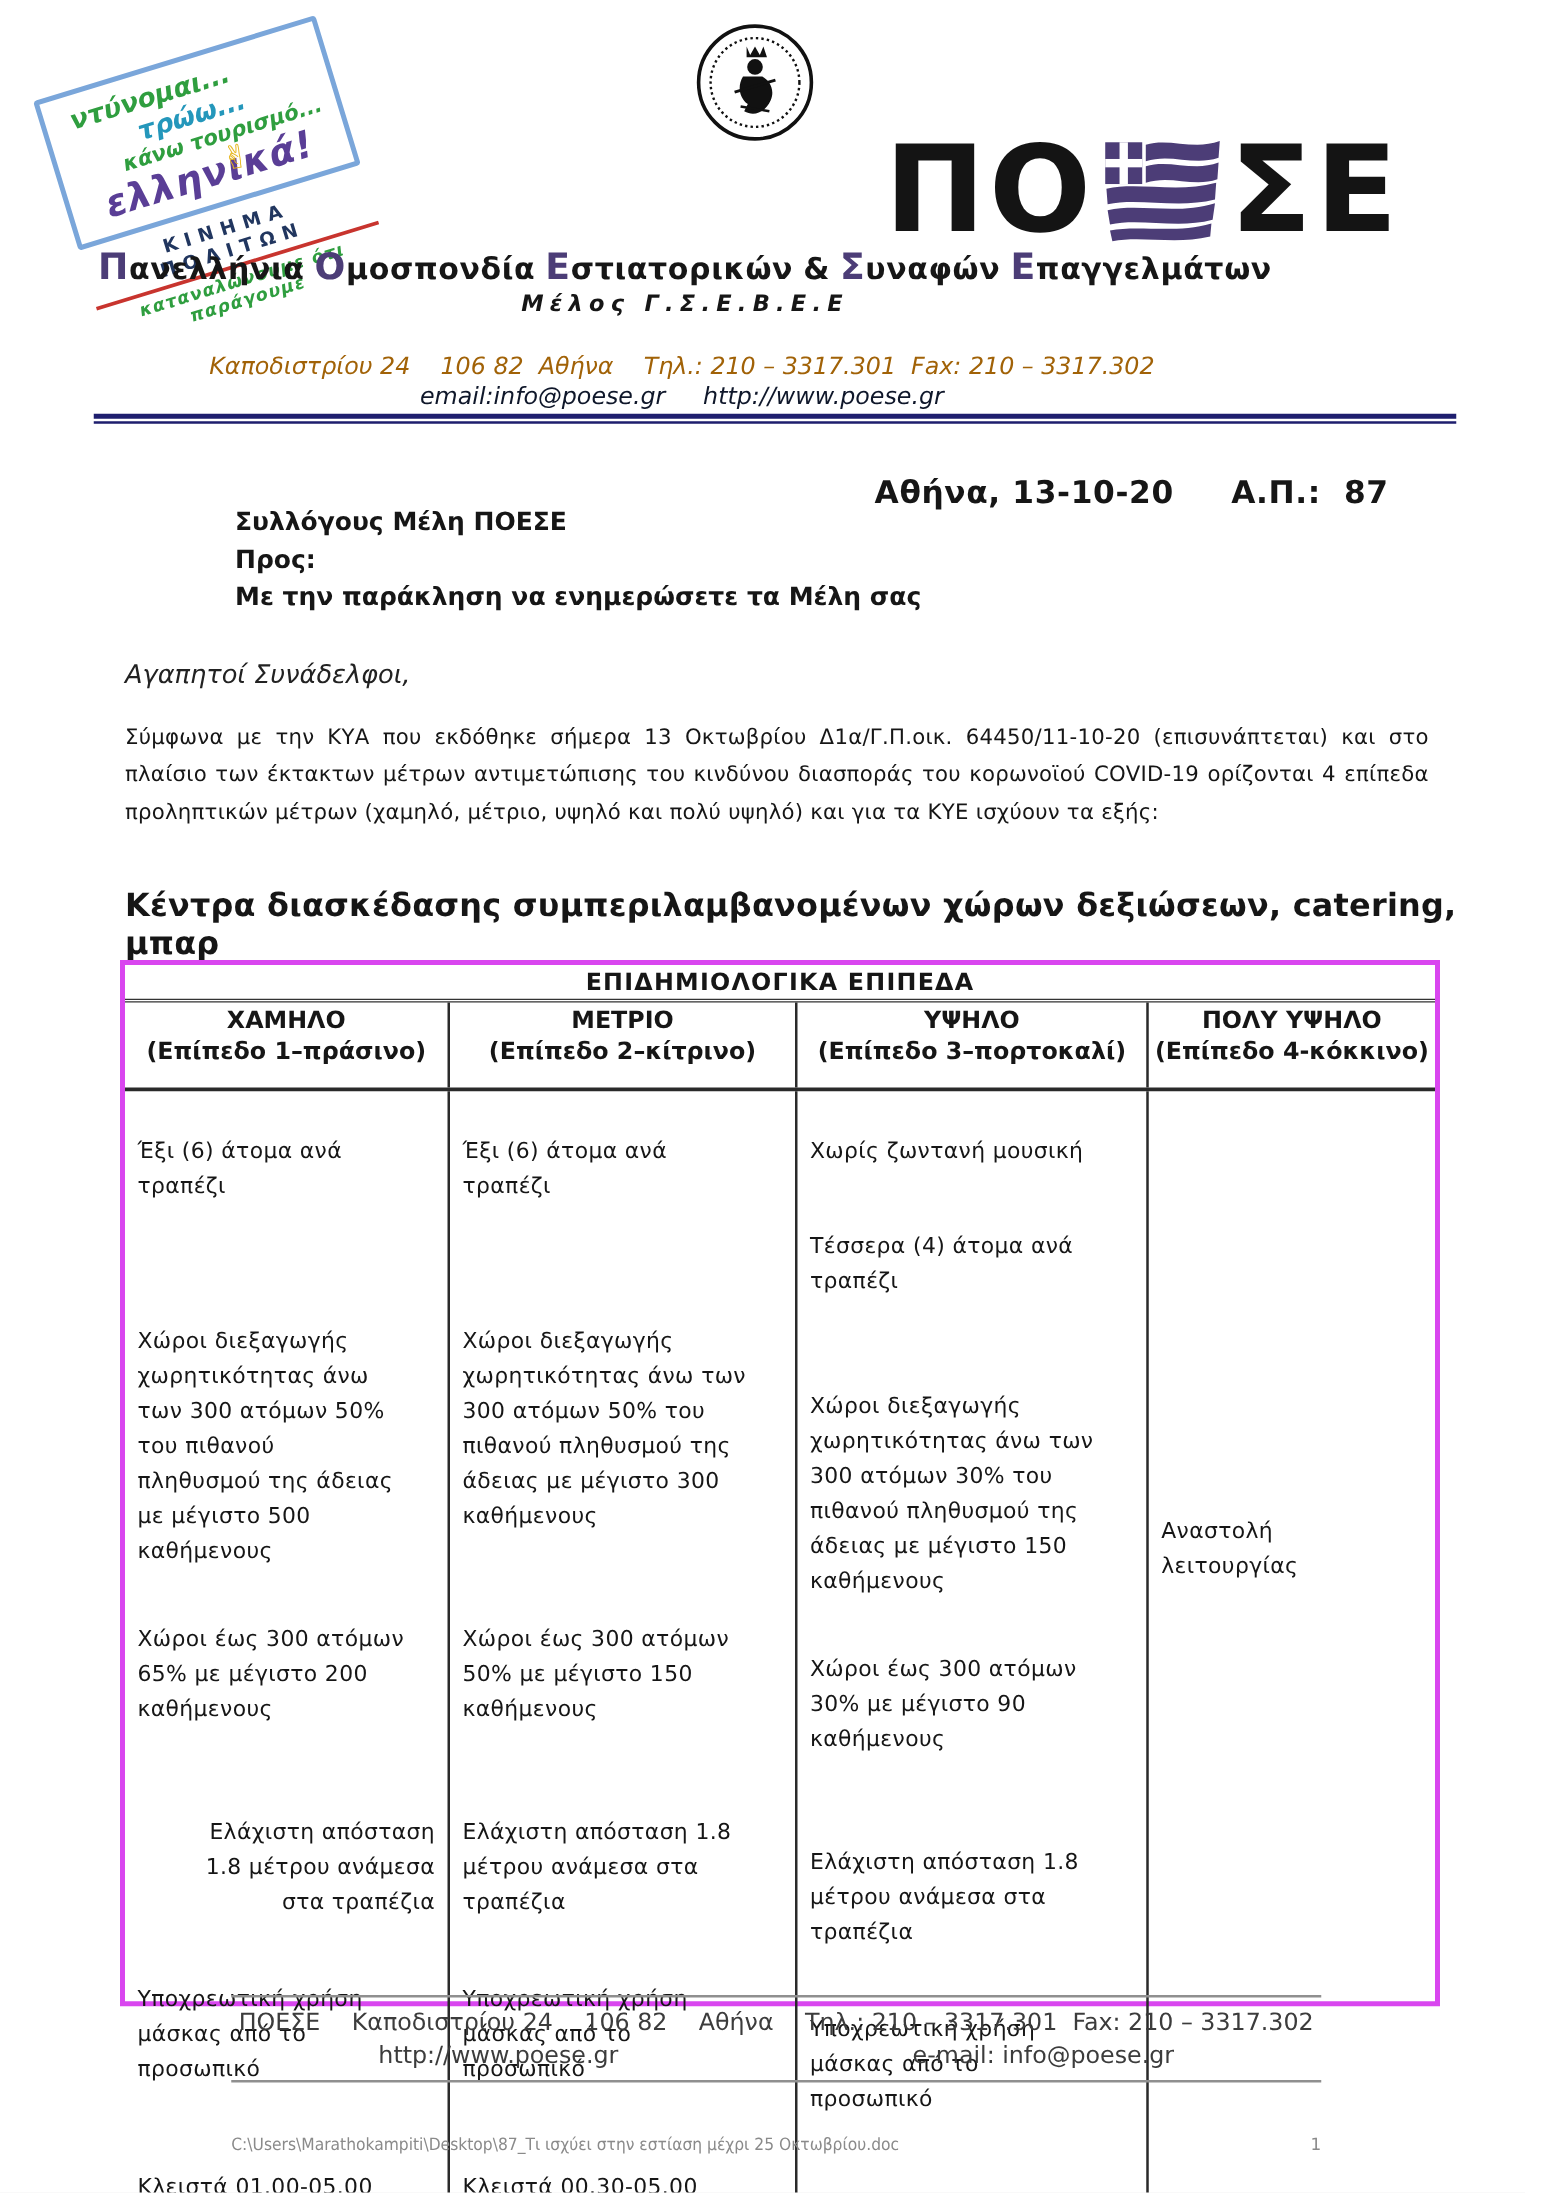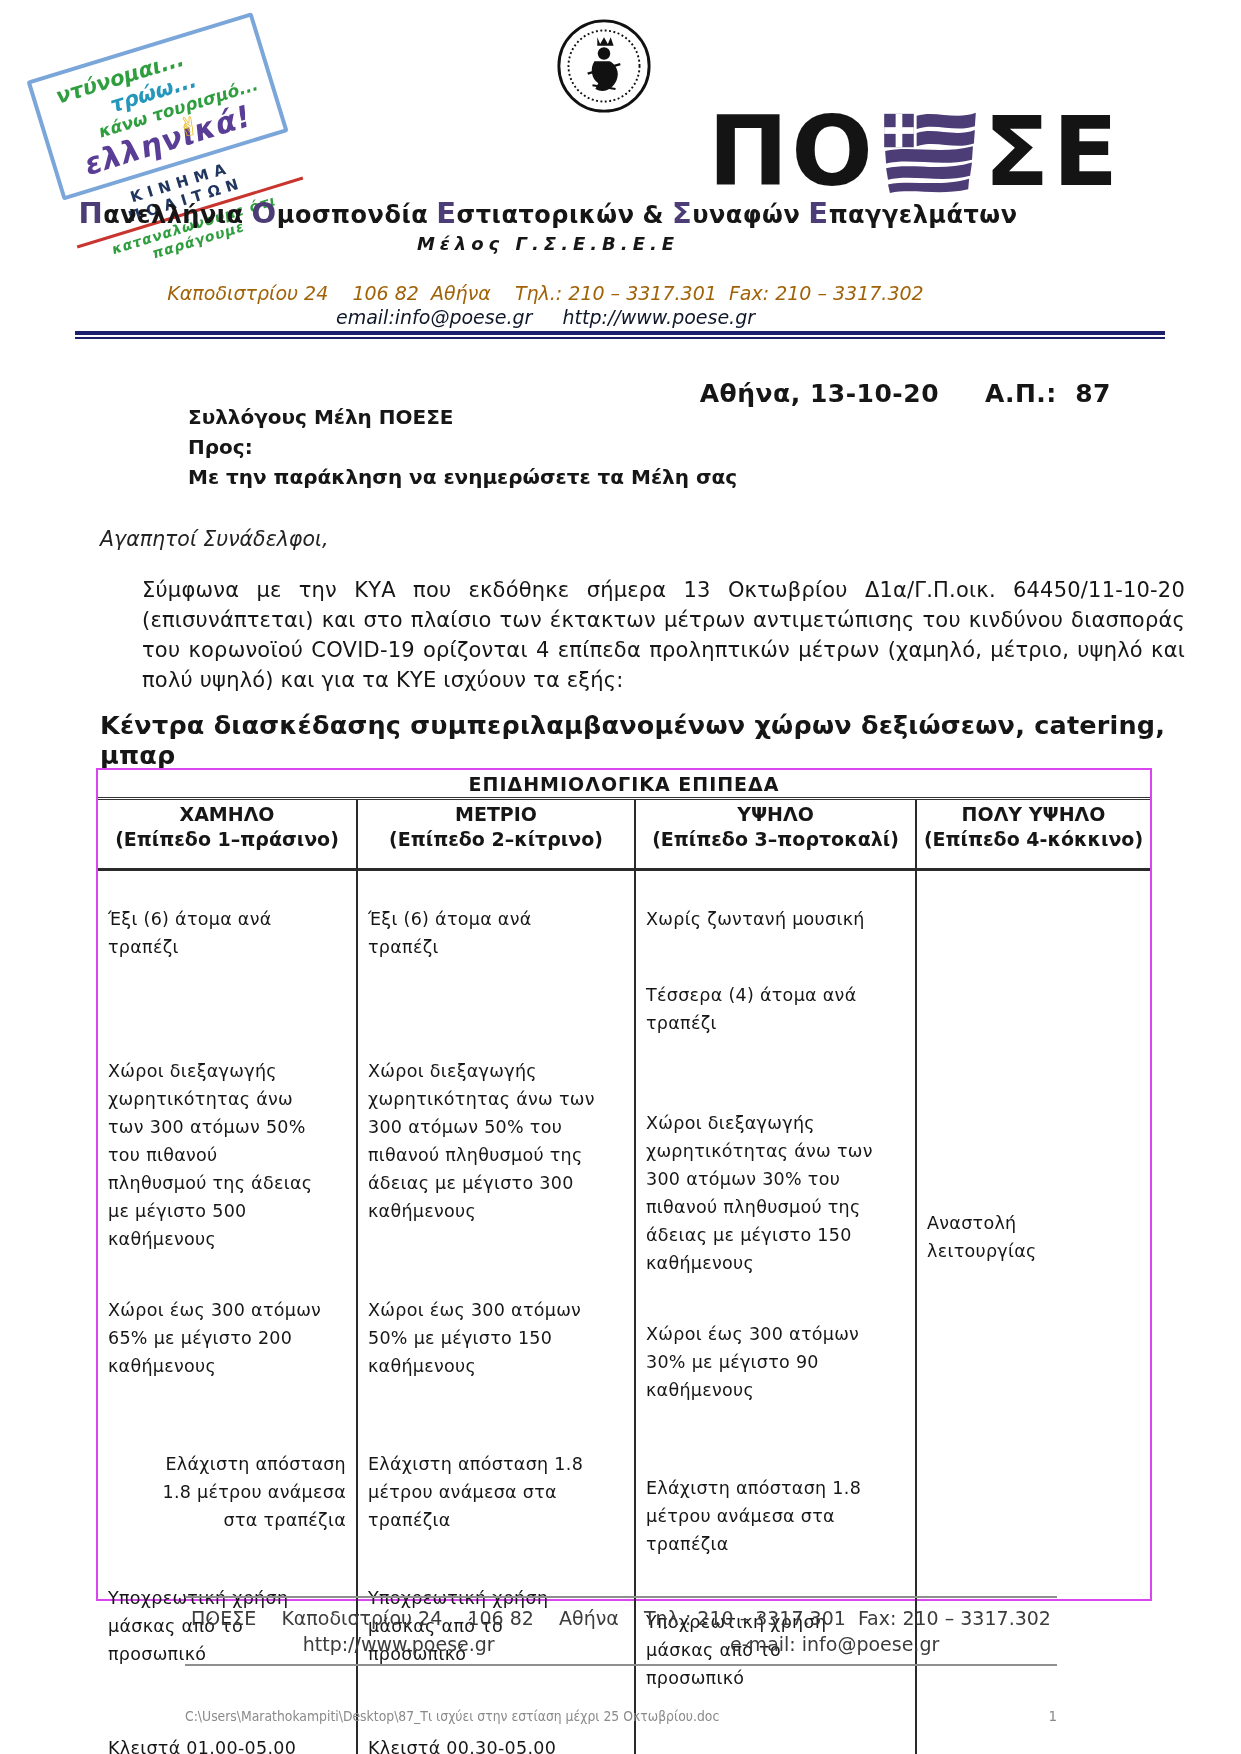--- a/index.html
+++ b/index.html
@@ -34,26 +34,26 @@
 
   .rule-double { position:absolute; left:75px; right:76px; top:331px; height:8px; border-top:4px solid #1e1e6e; border-bottom:2px solid #1e1e6e; }
 
   .dateline { position:absolute; right:130px; top:350px; font-weight:bold; font-size:25px; letter-spacing:0.5px; }
   .dateline .gap { display:inline-block; width:46px; }
 
   .to-block { position:absolute; left:188px; top:402px; font-weight:bold; font-size:20px; line-height:30px; }
 
   .salutation { position:absolute; left:100px; top:527px; font-style:italic; font-size:20.5px; color:#222; }
 
-  .body-par { position:absolute; left:100px; width:1043px; top:575px; font-size:21px; line-height:30px; text-align:justify; letter-spacing:0.2px;margin-left:42px; }
+  .body-par { position:absolute; left:100px; width:1043px; top:575px; font-size:17px; line-height:30px; text-align:justify; letter-spacing:0.2px; }
 
   .section-heading { position:absolute; left:100px; top:710px; font-size:25.5px; font-weight:bold; letter-spacing:0.2px; }
 
   
-  .tbl { position:absolute; left:96px; top:768px; width:1056px; border:2px solid #d946ef; }
+  .tbl { position:absolute; left:96px; top:768px; width:1056px; border:4px solid #d946ef; }
   .tbl-title { height:30px; line-height:28px; text-align:center; font-weight:bold; font-size:19px; letter-spacing:1px; border-bottom:3px double #333; }
   .tbl-row { display:grid; grid-template-columns:260px 278px 281px 1fr; }
   .tbl-head { border-bottom:3px solid #2a2a2a; }
   .th { text-align:center; font-weight:bold; font-size:19px; line-height:25px; padding:2px 2px 16px; border-right:2px solid #2a2a2a; }
   .th:last-child { border-right:none; }
   .tbl-body { height:728px; }
   .td { padding:6px 10px; font-size:17.5px; line-height:28px; letter-spacing:0.3px; border-right:2px solid #2a2a2a; white-space:pre-line; }
   .td:last-child { border-right:none; }
   .td p { margin:0; }
   .c1 p:nth-child(1){margin-bottom:68px;} .c1 p:nth-child(2){margin-bottom:15px;}

